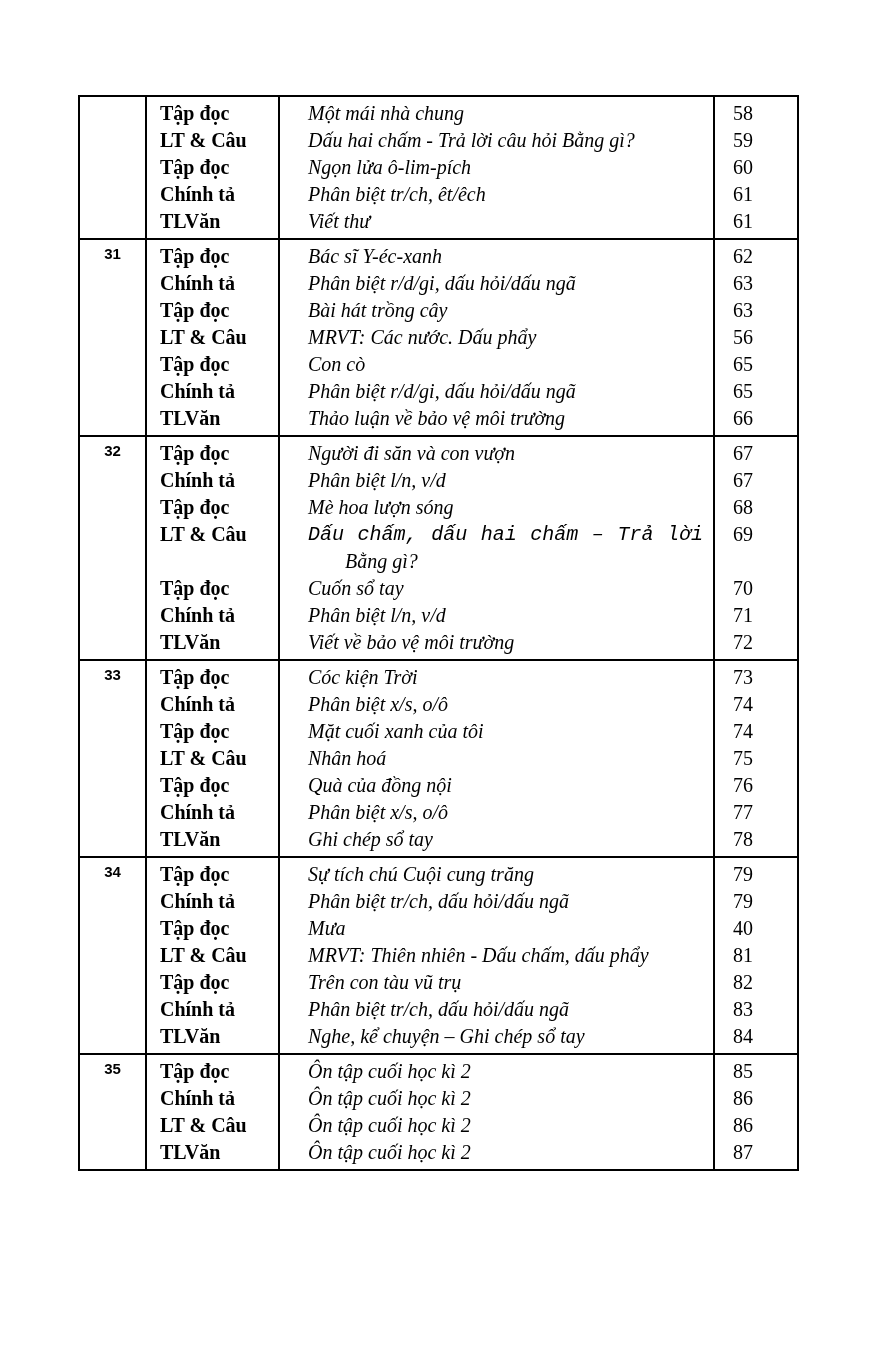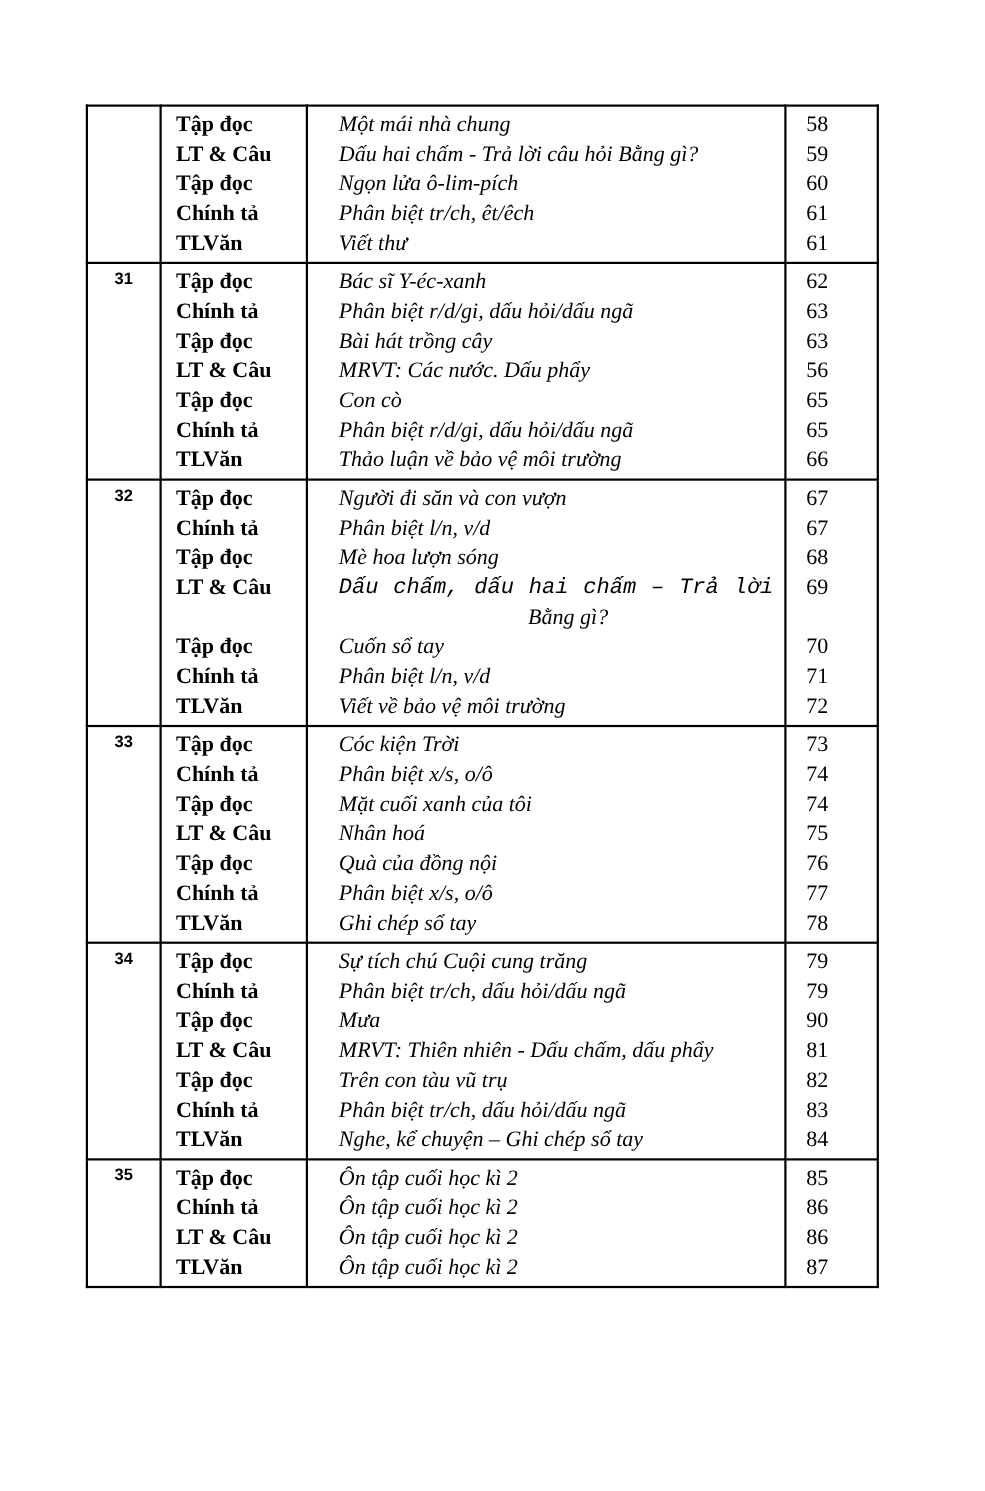--- a/index.html
+++ b/index.html
@@ -64,22 +64,21 @@
     overflow: hidden;
   }
   td.title-cell .line.justified {
     white-space: normal;
     text-align: justify;
     text-align-last: justify;
     padding-right: 10px;
     font-family: Liberation Mono, monospace;
   }
   td.title-cell .line.indent {
-    padding-left: 44px;
-    text-align: center;
+    padding-left: 65px;
   }
   td.page-cell .line {
     padding-left: 18px;
     white-space: nowrap;
   }
 </style>
 </head>
 <body>
 
 <div class="page-canvas">
@@ -234,21 +233,21 @@
             <div class="line">Phân biệt tr/ch, dấu hỏi/dấu ngã</div>
             <div class="line">Mưa</div>
             <div class="line">MRVT: Thiên nhiên - Dấu chấm, dấu phẩy</div>
             <div class="line">Trên con tàu vũ trụ</div>
             <div class="line">Phân biệt tr/ch, dấu hỏi/dấu ngã</div>
             <div class="line">Nghe, kể chuyện – Ghi chép sổ tay</div>
           </td>
         <td class="page-cell">
             <div class="line">79</div>
             <div class="line">79</div>
-            <div class="line">90</div>
+            <div class="line">40</div>
             <div class="line">81</div>
             <div class="line">82</div>
             <div class="line">83</div>
             <div class="line">84</div>
           </td>
       </tr>
       <tr>
         <td class="week-cell">
             <div class="week-num">35</div>
           </td>

